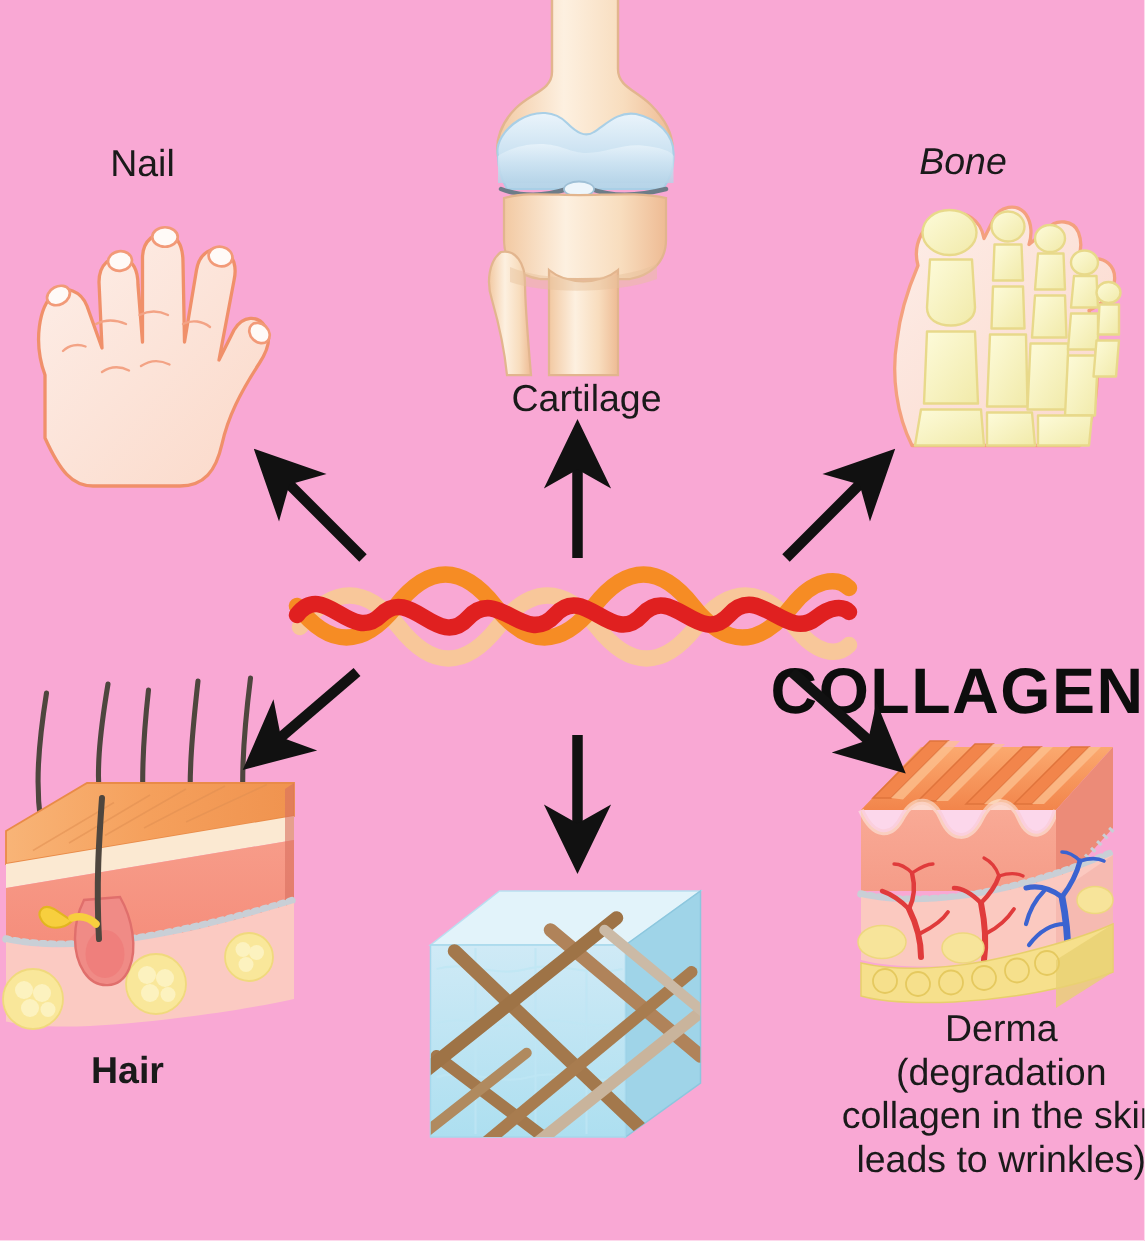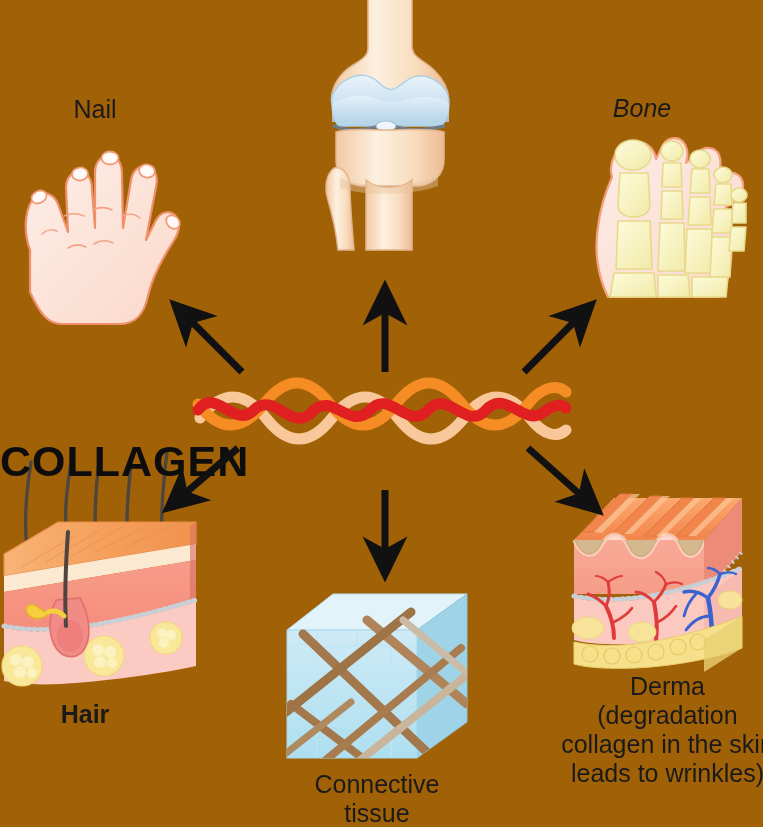--- a/index.html
+++ b/index.html
@@ -4,39 +4,39 @@
 <style>
   html, body {
     margin: 0;
     padding: 0;
     background: #ffffff;
   }
   #canvas {
     position: relative;
     width: 763px;
     height: 827px;
-    background: #a16207;
+    background: #f9a8d4;
     font-family: "Liberation Sans", sans-serif;
     overflow: hidden;
   }
   .label {
     position: absolute;
     color: #1a1a1a;
     font-size: 25px;
     line-height: 29px;
     text-align: center;
     white-space: pre-line;
     font-family: "Liberation Sans", sans-serif;
   }
   #center-title {
     position: absolute;
     left: 0;
     right: 0;
     top: 437px;
-    text-align: left;
+    text-align: right;
     font-size: 43px;
     font-weight: bold;
     letter-spacing: 1px;
     color: #0d0d0d;
     font-family: "Liberation Sans", sans-serif;
   }
   .art { position: absolute; }
   svg { display: block; overflow: visible; }
 </style>
 </head>
@@ -119,20 +119,21 @@
                L128 160 C128 176 116 184 104 186 L44 186 C30 184 20 176 20 160 Z" fill="url(#boneG)" stroke="#e2b58e" stroke-width="1.5"></path>
 
       <path d="M50 180 L50 250 L96 250 L96 180 C84 190 62 190 50 180 Z" fill="url(#boneG)" stroke="#e2b58e" stroke-width="1.5"></path>
 
       <path d="M18 168 C10 174 8 188 12 200 C16 214 20 230 22 250 L38 250
                C36 226 34 204 34 188 C34 176 28 166 18 168 Z" fill="url(#boneG)" stroke="#e2b58e" stroke-width="1.5"></path>
 
       <path d="M24 178 C46 188 96 188 122 176 L122 186 C96 196 46 196 24 188 Z" fill="#e7c09c" opacity="0.45"></path>
     </svg>
   </div>
+  <div class="label" style="left:311px; top:252px; width:160px;">Cartilage</div>
 
   <div class="art" style="left:578px; top:131px;">
     <svg width="175" height="172" viewBox="0 0 175 172">
       <defs>
         <linearGradient id="footSkin" x1="0" y1="0" x2="1" y2="1">
           <stop offset="0" stop-color="#fdeee8"></stop>
           <stop offset="1" stop-color="#fbd7cb"></stop>
         </linearGradient>
         <linearGradient id="boneY" x1="0" y1="0" x2="1" y2="1">
           <stop offset="0" stop-color="#fdfbda"></stop>
@@ -291,22 +292,20 @@
         <path d="M10 118 L92 180" stroke="#a3784c" stroke-width="8"></path>
         <path d="M86 34 L186 118" stroke="#b0835a" stroke-width="9"></path>
         <path d="M0 130 L130 26" stroke="#9e7346" stroke-width="9"></path>
         <path d="M40 178 L180 62" stroke="#a87c4f" stroke-width="8"></path>
         <path d="M72 180 L192 84" stroke="#c9b49c" stroke-width="8"></path>
         <path d="M122 34 L192 92" stroke="#cbbaa6" stroke-width="7"></path>
         <path d="M4 168 L70 116" stroke="#b08a5f" stroke-width="7"></path>
       </g>
     </svg>
   </div>
-  <div class="label" style="left:287px; top:770px; width:180px;">Connective
-tissue</div>
 
   <div class="art" style="left:566px; top:482px;">
     <svg width="190" height="192" viewBox="0 0 190 192">
       <defs>
         <linearGradient id="wrinkTop" x1="0" y1="0" x2="0" y2="1">
           <stop offset="0" stop-color="#fba96f"></stop>
           <stop offset="1" stop-color="#f2854b"></stop>
         </linearGradient>
         <linearGradient id="derm2" x1="0" y1="0" x2="0" y2="1">
           <stop offset="0" stop-color="#f9ab97"></stop>

